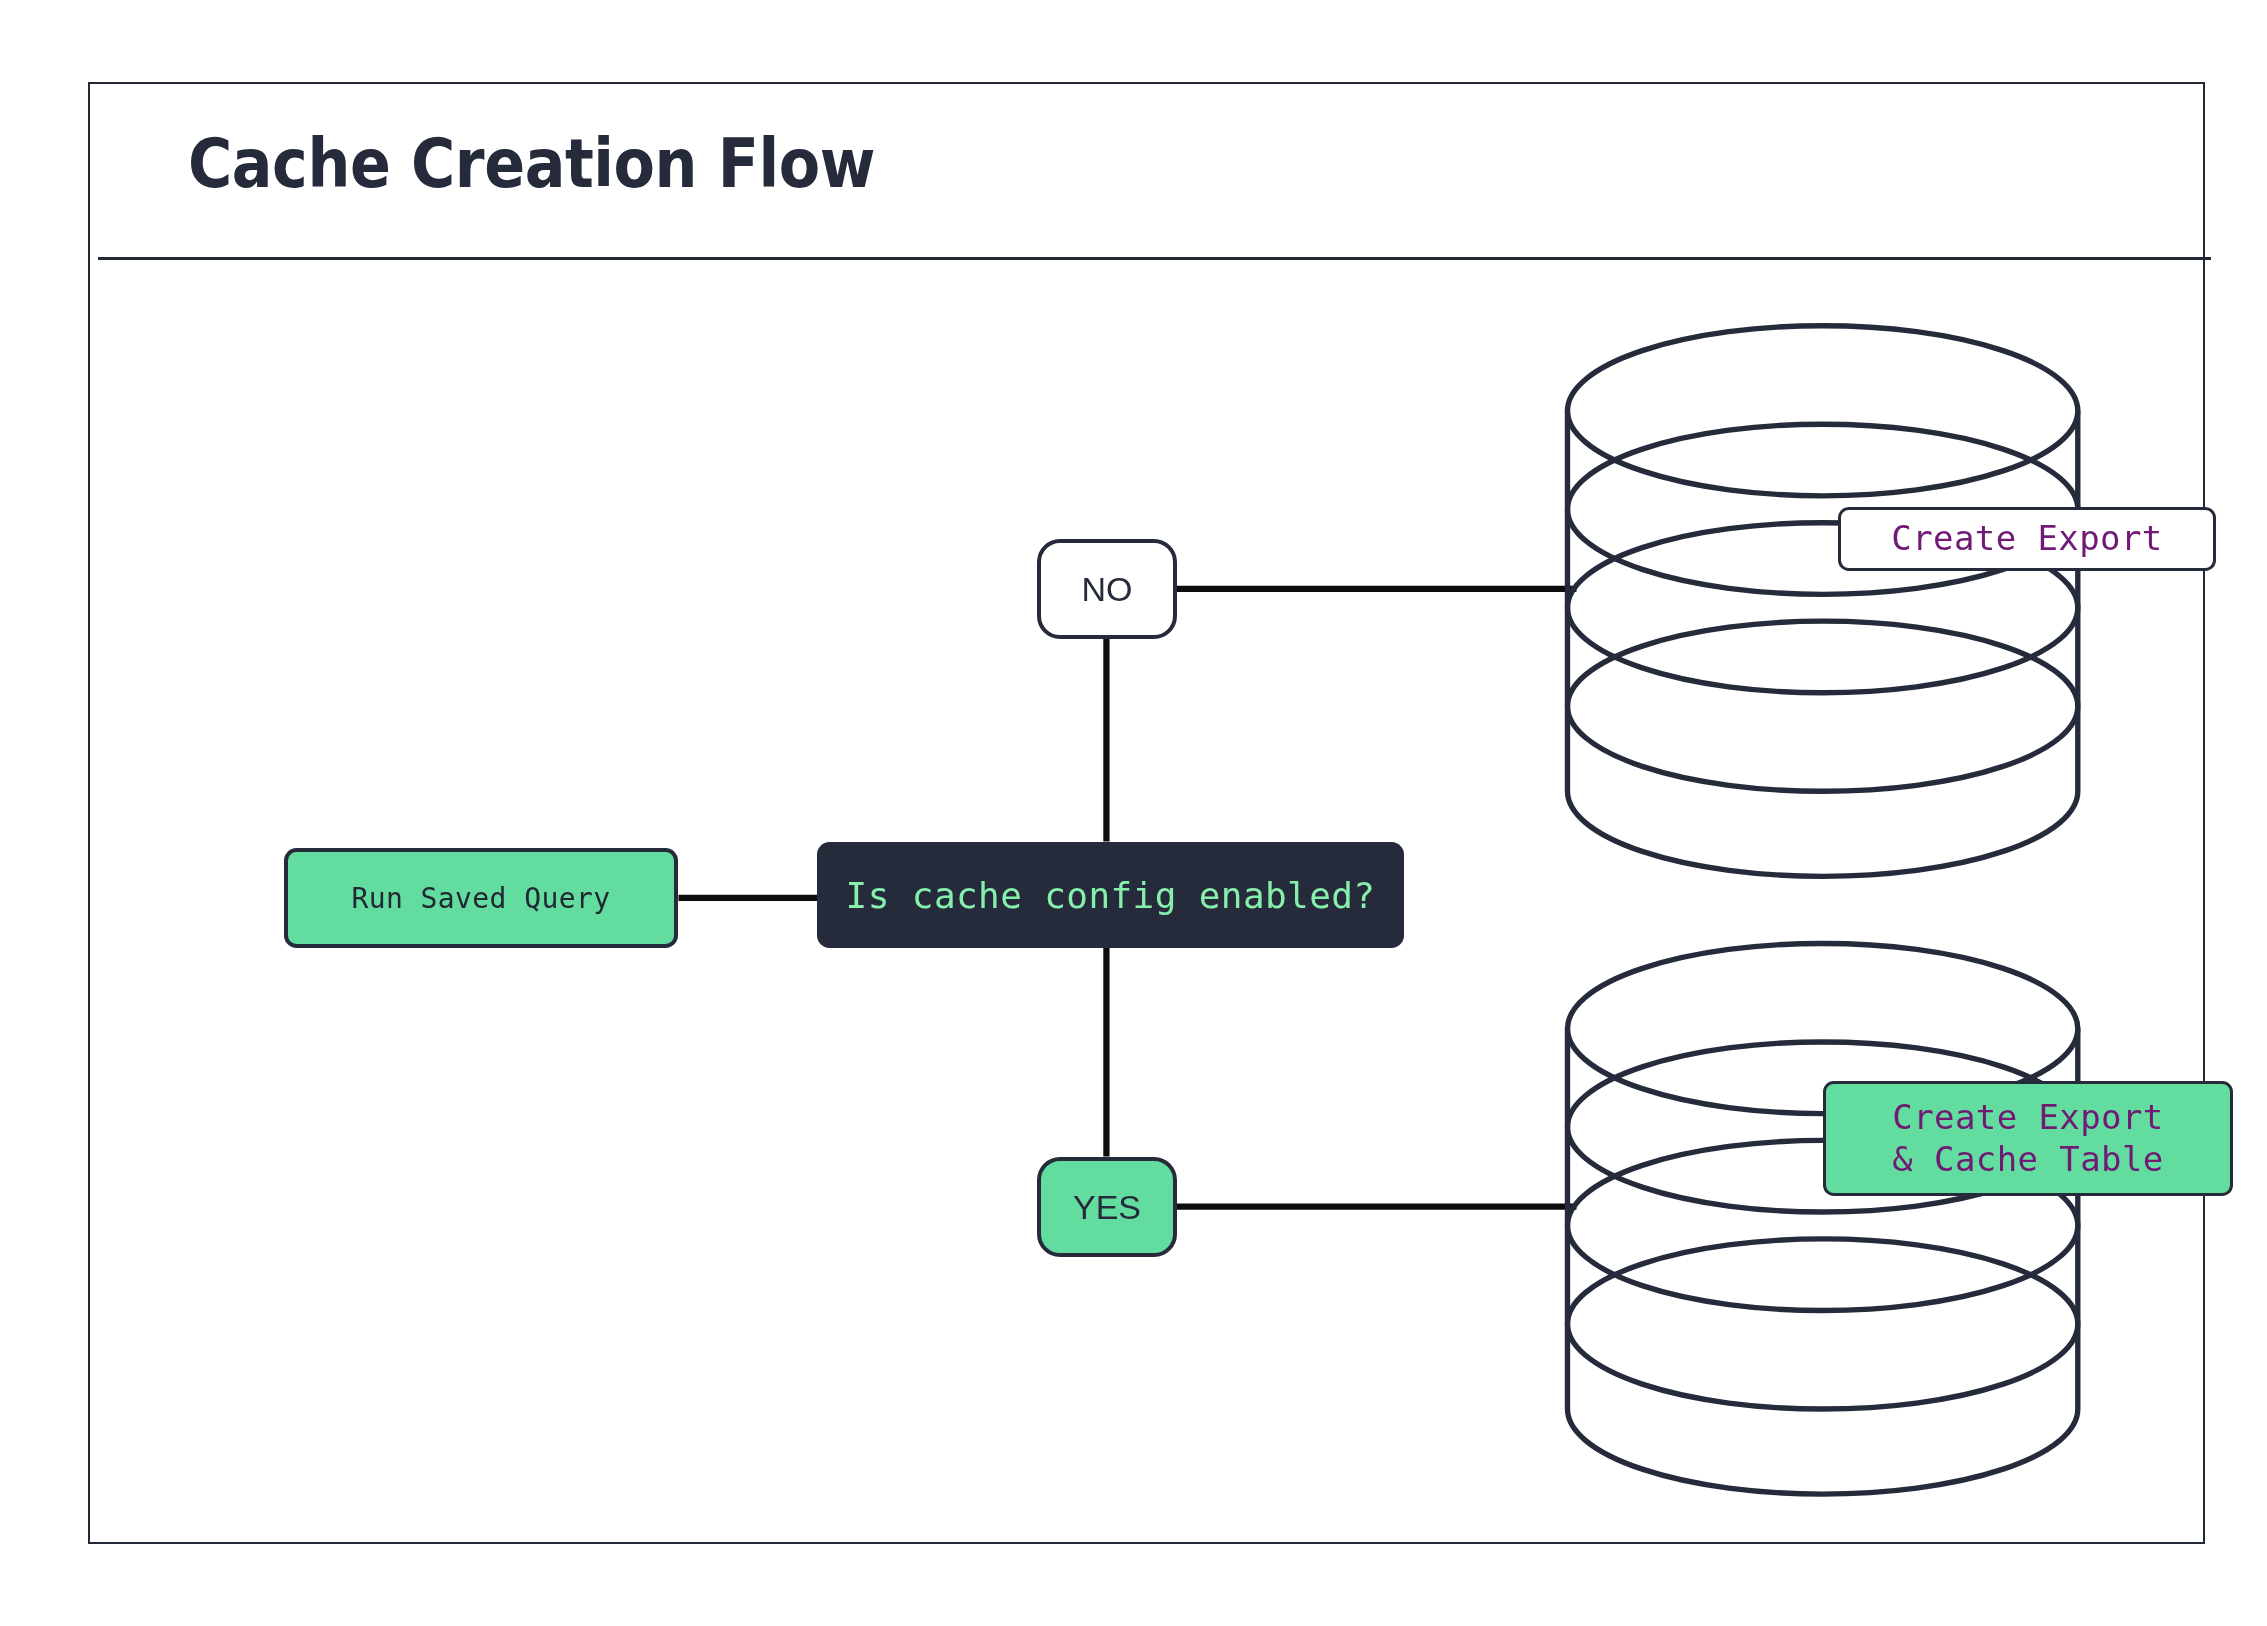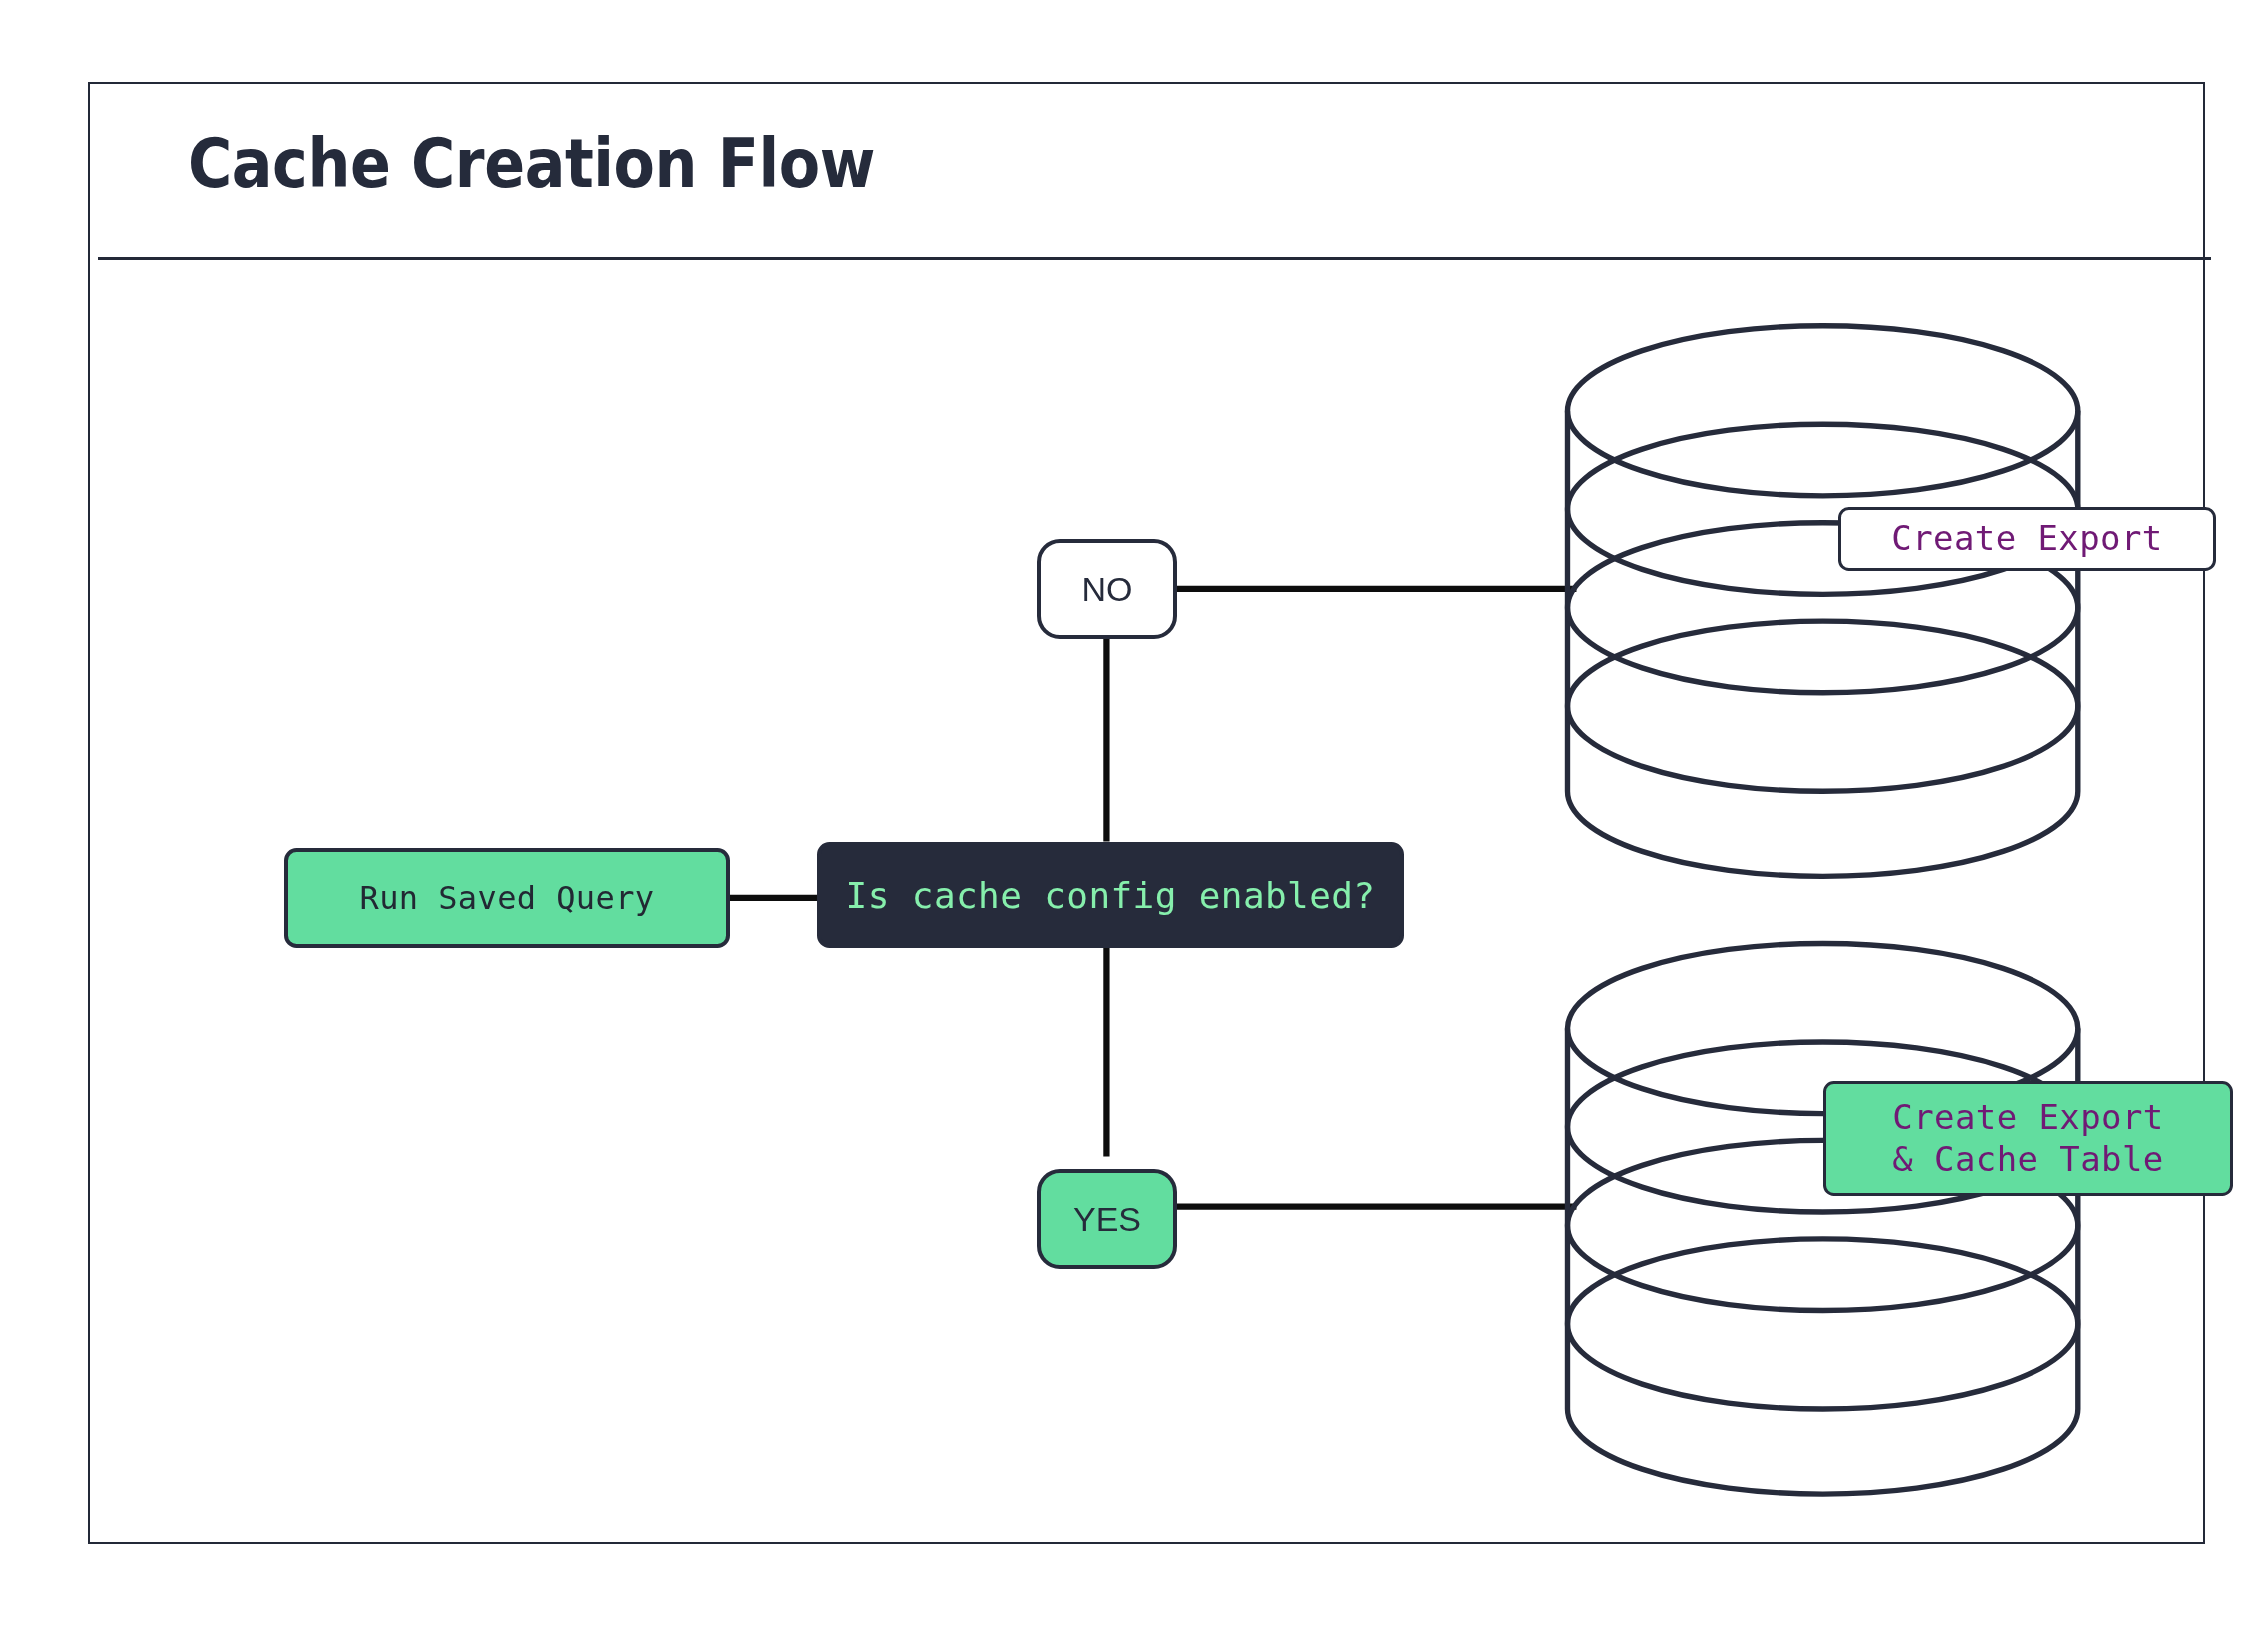--- a/index.html
+++ b/index.html
@@ -74,27 +74,27 @@
     display: flex;
     align-items: center;
     justify-content: center;
     text-align: center;
     white-space: pre-line;
   }
 
   .node-saved-query {
     left: 194px;
     top: 764px;
-    width: 446px;
+    width: 394px;
     height: 100px;
     background: #62dd9f;
     border: 4.5px solid #262b3b;
     border-radius: 12.5px;
     font-family: "DejaVu Sans Mono", "Liberation Mono", monospace;
-    font-size: 32px;
+    font-size: 28px;
     color: #222833;
     letter-spacing: 0.4px;
   }
 
   .node-decision {
     left: 727px;
     top: 758px;
     width: 587px;
     height: 106px;
     background: #262b3b;
@@ -117,21 +117,20 @@
   }
   .node-no {
     left: 947px;
     top: 455px;
     background: #ffffff;
   }
   .node-yes {
     left: 947px;
     top: 1073px;
     background: #62dd9f;
-    margin-top: 12px;
   }
 
   .node-db-label {
     border: 3.6px solid #262b3b;
     border-radius: 10.7px;
     font-family: "DejaVu Sans Mono", "Liberation Mono", monospace;
     font-size: 34px;
     color: #701a75;
     letter-spacing: 0.4px;
     line-height: 1.22;

